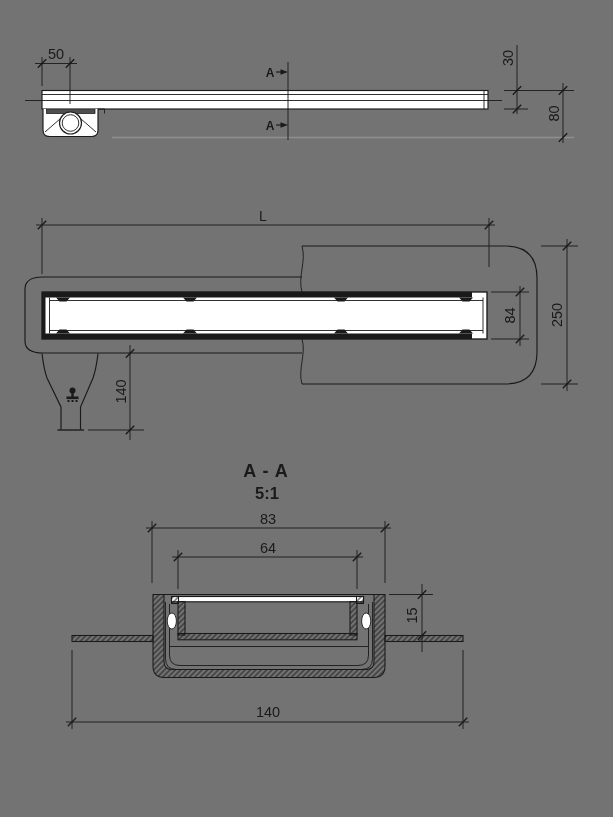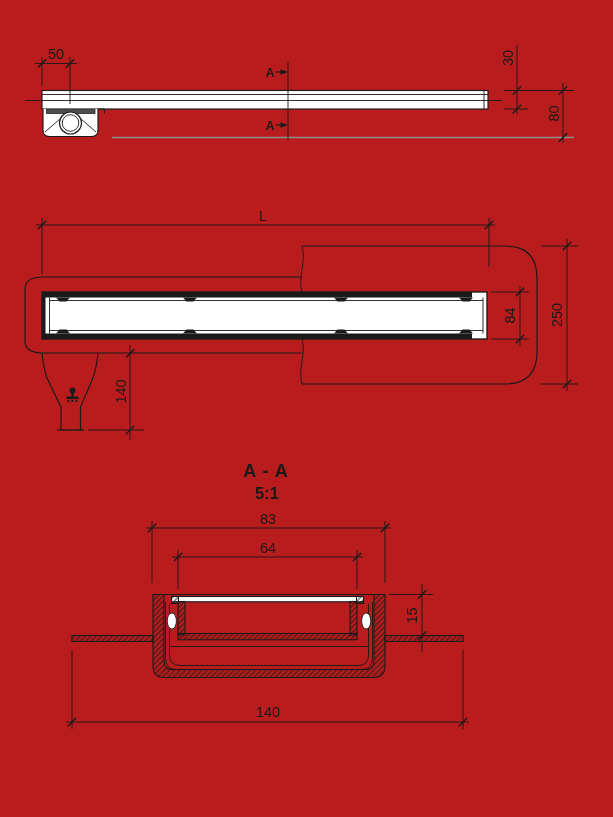--- a/index.html
+++ b/index.html
@@ -1,17 +1,17 @@
 <!DOCTYPE html>
 <html><head>
 <meta charset="utf-8">
 <style>
   html,body { margin:0; padding:0; background:#ffffff; }
   .canvas {
-    position:relative; width:613px; height:817px; background:#b91c1c;
+    position:relative; width:613px; height:817px; background:#737373;
     font-family:"Liberation Sans", sans-serif; overflow:hidden;
   }
   svg { display:block; }
   
   .ln   { stroke:#1a1a1a; stroke-width:1.15; fill:none; }
   .lnthk{ stroke:#1a1a1a; stroke-width:1.35; fill:none; }
   .thin { stroke:#1a1a1a; stroke-width:0.9;  fill:none; }
   .dimln{ stroke:#1a1a1a; stroke-width:0.9;  fill:none; }
   .gray { stroke:#8f8f8f; stroke-width:1.3;  fill:none; }
   .blk  { fill:#1a1a1a; stroke:none; }

